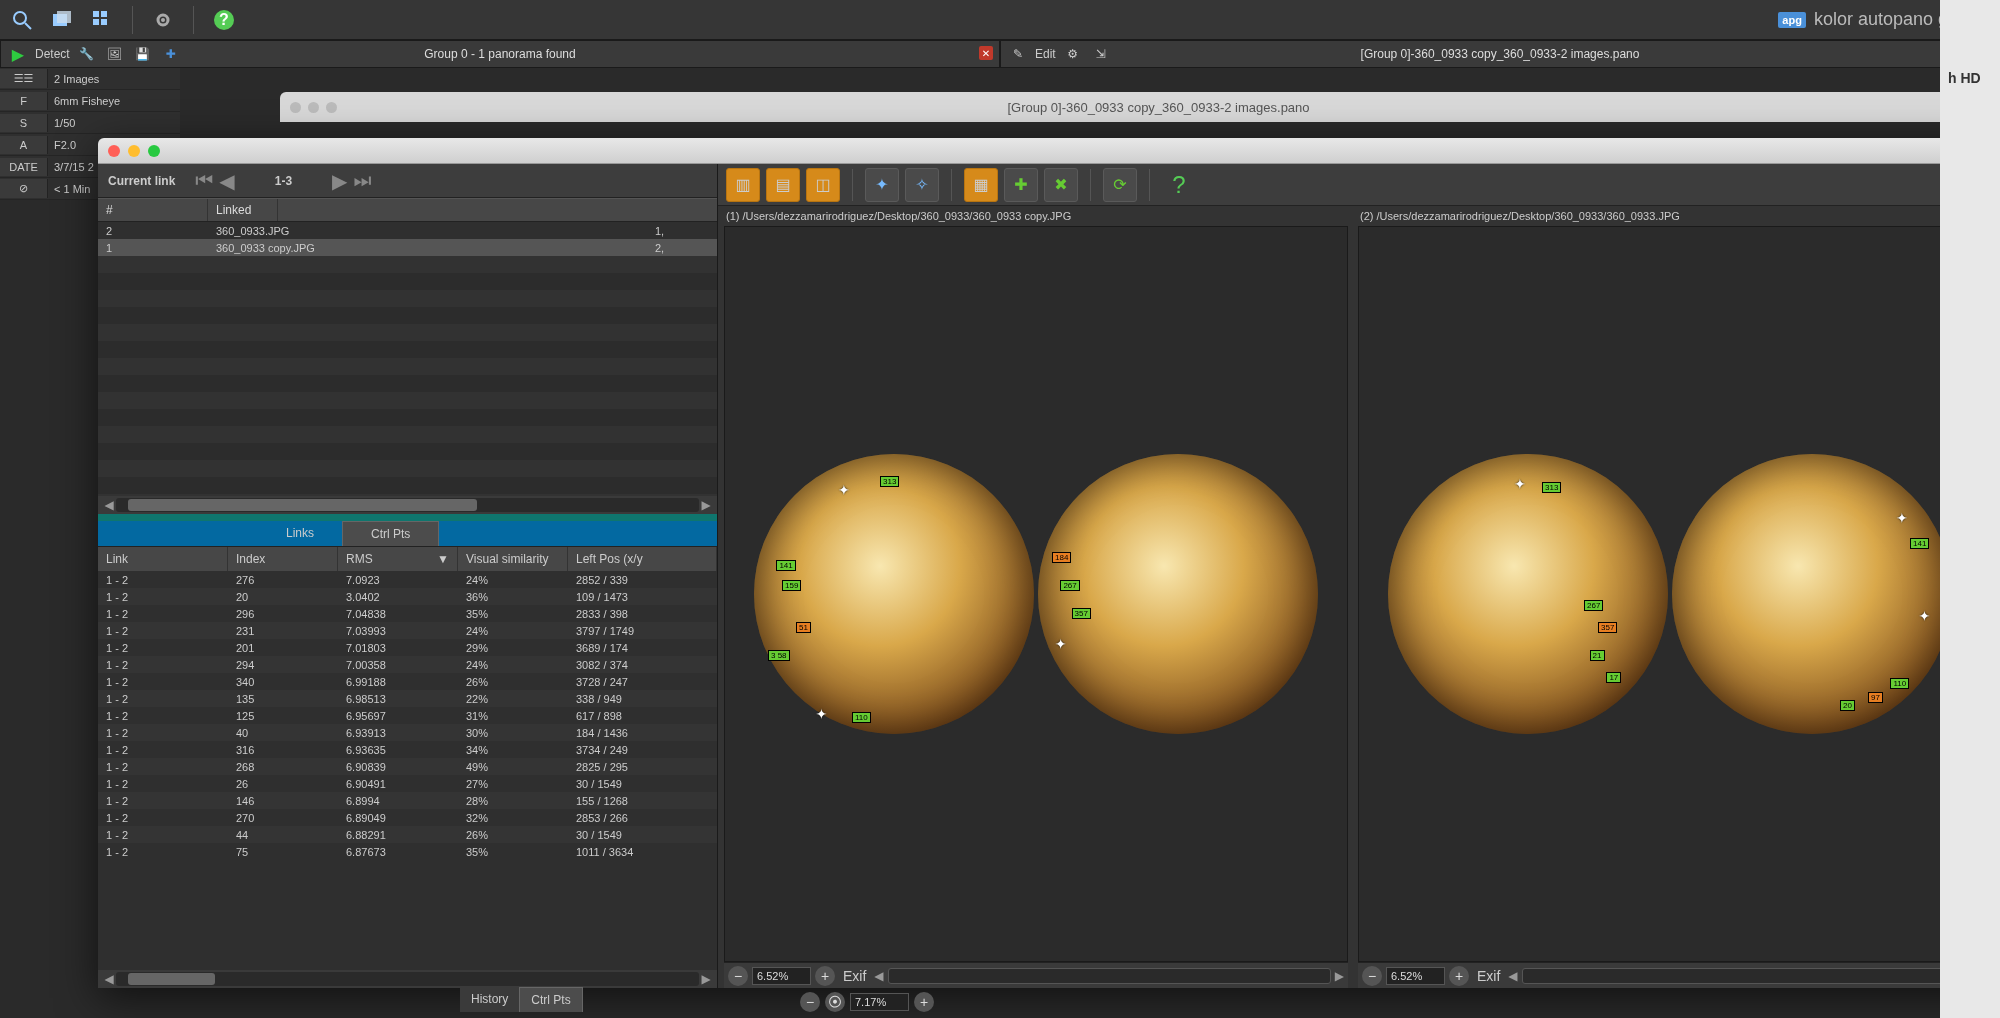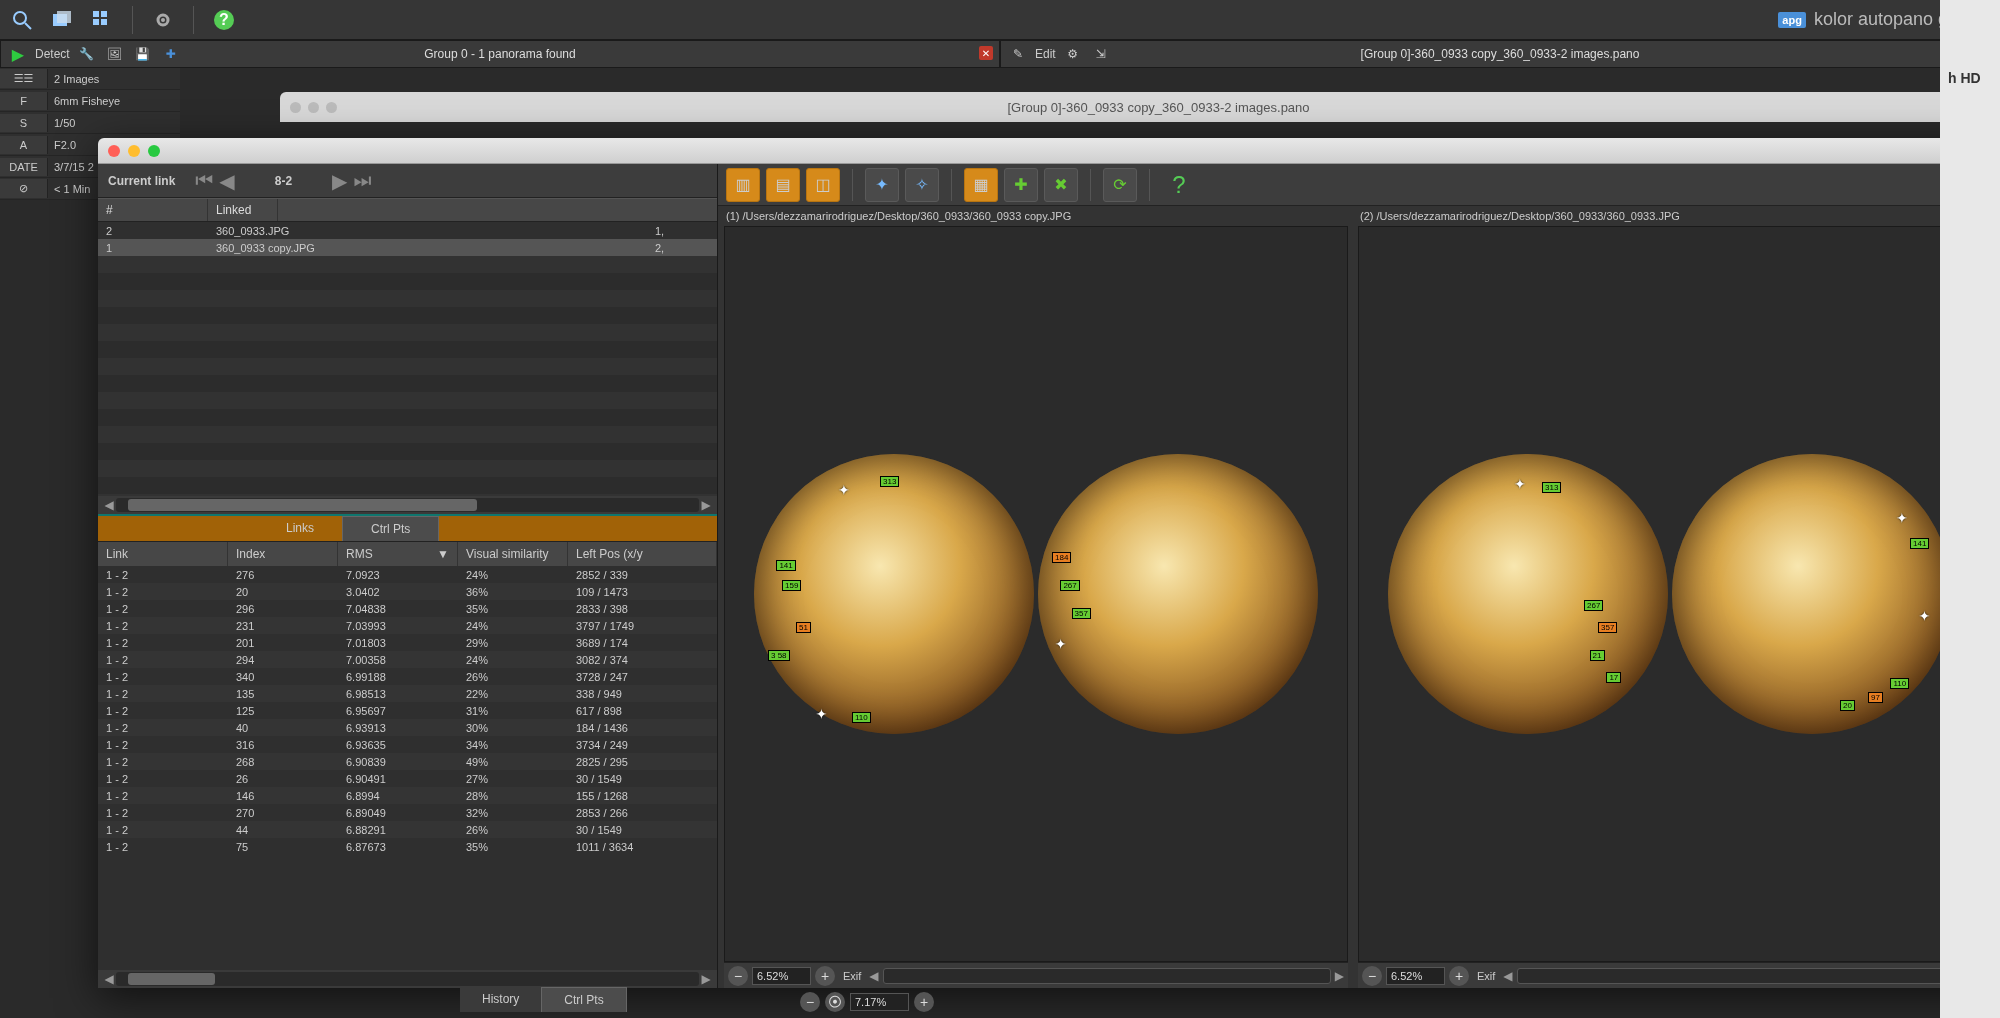--- a/index.html
+++ b/index.html
@@ -56,21 +56,21 @@
 .ft-body { background: #2f2f2f; }
 .ft-row { display: flex; height: 17px; align-items: center; font-size: 11px; }
 .ft-row > div { padding: 0 8px; }
 .ft-row.sel { background: #555; }
 .ft-stripes { height: 240px; background: repeating-linear-gradient(#323232 0 17px,#2c2c2c 17px 34px); }
 .hscroll { height: 18px; background: #3a3a3a; display: flex; align-items: center; padding: 0 4px; }
 .hscroll .track { flex: 1; height: 14px; background: #2a2a2a; border-radius: 3px; position: relative; }
 .hscroll .thumb { position: absolute; left: 2%; width: 60%; top: 1px; bottom: 1px; background: #666; border-radius: 3px; }
 .hscroll .cap { width: 14px; text-align: center; color: #999; }
 
-.tabs { display: flex; background: #a16207; border-top: 2px solid #0f766e; border-bottom: 1px solid #222; }
+.tabs { display: flex; background: #0369a1; border-top: 7px solid #0f766e; border-bottom: 1px solid #222; }
 .tab { padding: 5px 28px; font-size: 12px; color: #ccc; cursor: pointer; }
 .tab.active { background: #4c4c4c; border: 1px solid #666; border-bottom: none; }
 .tabs-spacer { flex: 1; }
 
 .cp-table-head { display: flex; background: #474747; height: 24px; align-items: center; font-size: 12px; }
 .cp-table-head > div { padding: 0 8px; border-right: 1px solid #333; height: 100%; display: flex; align-items: center; }
 .cp-table-body { flex: 1; overflow: hidden; background: #2f2f2f; position: relative; }
 .cp-row { display: flex; height: 17px; align-items: center; font-size: 11px; }
 .cp-row > div { padding: 0 8px; }
 .cp-row:nth-child(even){ background: #343434; }
@@ -92,26 +92,26 @@
 .fisheye-pair { display: flex; gap: 4px; }
 .fisheye { width: 280px; height: 280px; border-radius: 50%; background: radial-gradient(circle at 45% 40%, #f8e7b0 0%, #d9a84a 35%, #7a4a1a 75%, #2a1a0a 100%); position: relative; box-shadow: inset 0 0 40px rgba(0,0,0,0.5); }
 .cp-markers { position: absolute; inset: 0; }
 .mark { position: absolute; font-size: 8px; background: #6c3; color: #000; padding: 0 2px; border: 1px solid #000; }
 .mark.o { background: #e67e22; }
 .cross { position: absolute; color: #fff; font-size: 14px; text-shadow: 0 0 2px #000; }
 
 .viewer-footer { height: 26px; background: #3a3a3a; display: flex; align-items: center; padding: 0 4px; gap: 4px; border-top: 1px solid #222; }
 .zoom-btn { width: 20px; height: 20px; background: #555; border-radius: 10px; display: flex; align-items: center; justify-content: center; color: #ddd; cursor: pointer; font-size: 14px; }
 .zoom-field { width: 59px; height: 18px; background: #222; border: 1px solid #555; color: #ddd; font-size: 11px; padding: 0 4px; }
-.exif-label { font-size: 11px; color: #ccc; margin: 12px 4px; }
+.exif-label { font-size: 14px; color: #ccc; margin: 12px 4px; }
 .footer-scroll { flex: 1; height: 16px; background: #2a2a2a; border: 1px solid #555; border-radius: 3px; }
 
 
 .bottom-tabs { position: absolute; left: 460px; bottom: 6px; display: flex; background: #3a3a3a; }
-.bottom-tabs .tab { padding: 5px 22px; }
+.bottom-tabs .tab { padding: 5px 11px; }
 .bottom-zoom { position: absolute; left: 800px; bottom: 6px; display: flex; align-items: center; gap: 5px; }
 
 
 .right-strip { position: absolute; right: 0; top: 0; width: 60px; height: 100%; background: #e8e8e8; }
 .right-strip .hd { position: absolute; top: 70px; left: 8px; font-size: 14px; color: #333; font-weight: bold; }
 
 svg { display: block; }
 </style>
 </head>
 <body>
@@ -224,21 +224,21 @@
   </div>
   <div class="cp-body">
 
     <div class="cp-left">
       <div class="nav-row">
         <span class="nav-label">Current link</span>
         <div class="nav-arrows">
           <span class="nav-arrow">⏮</span>
           <span class="nav-arrow">◀</span>
         </div>
-        <span class="nav-index">8-2</span>
+        <span class="nav-index">1-3</span>
         <div class="nav-arrows">
           <span class="nav-arrow">▶</span>
           <span class="nav-arrow">⏭</span>
         </div>
       </div>
 
       <div class="file-table">
         <div class="ft-head">
           <div style="width:110px">#</div>
           <div style="width:70px">Linked</div>

